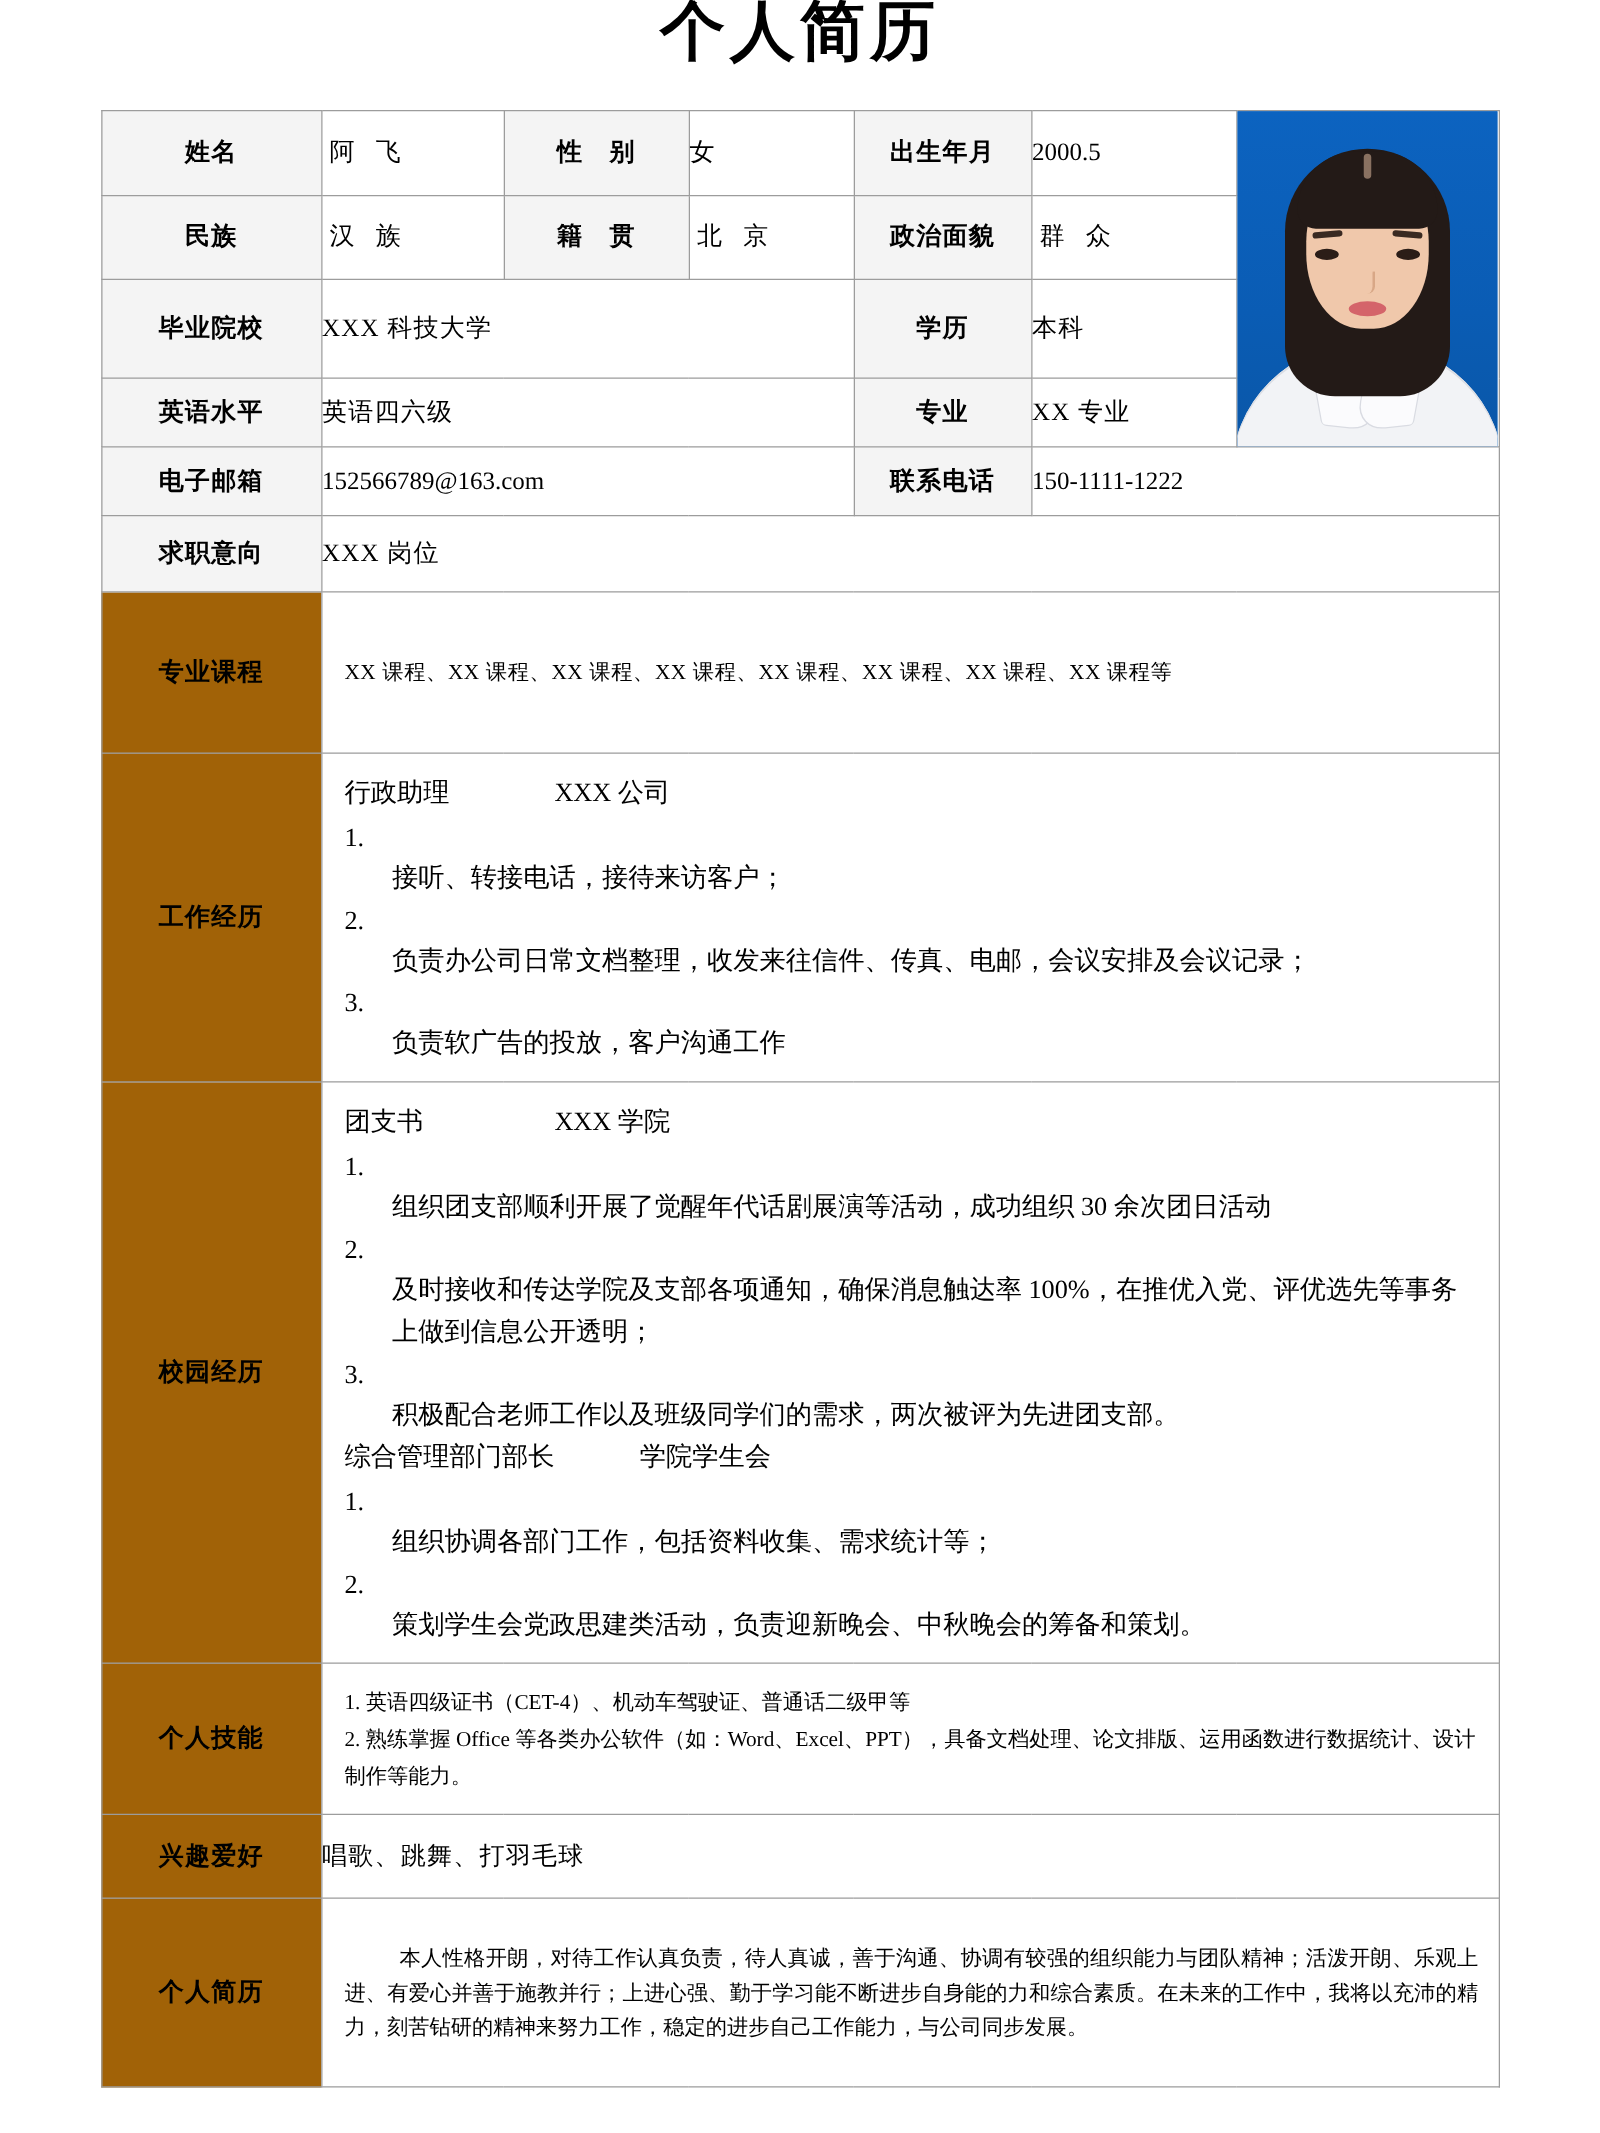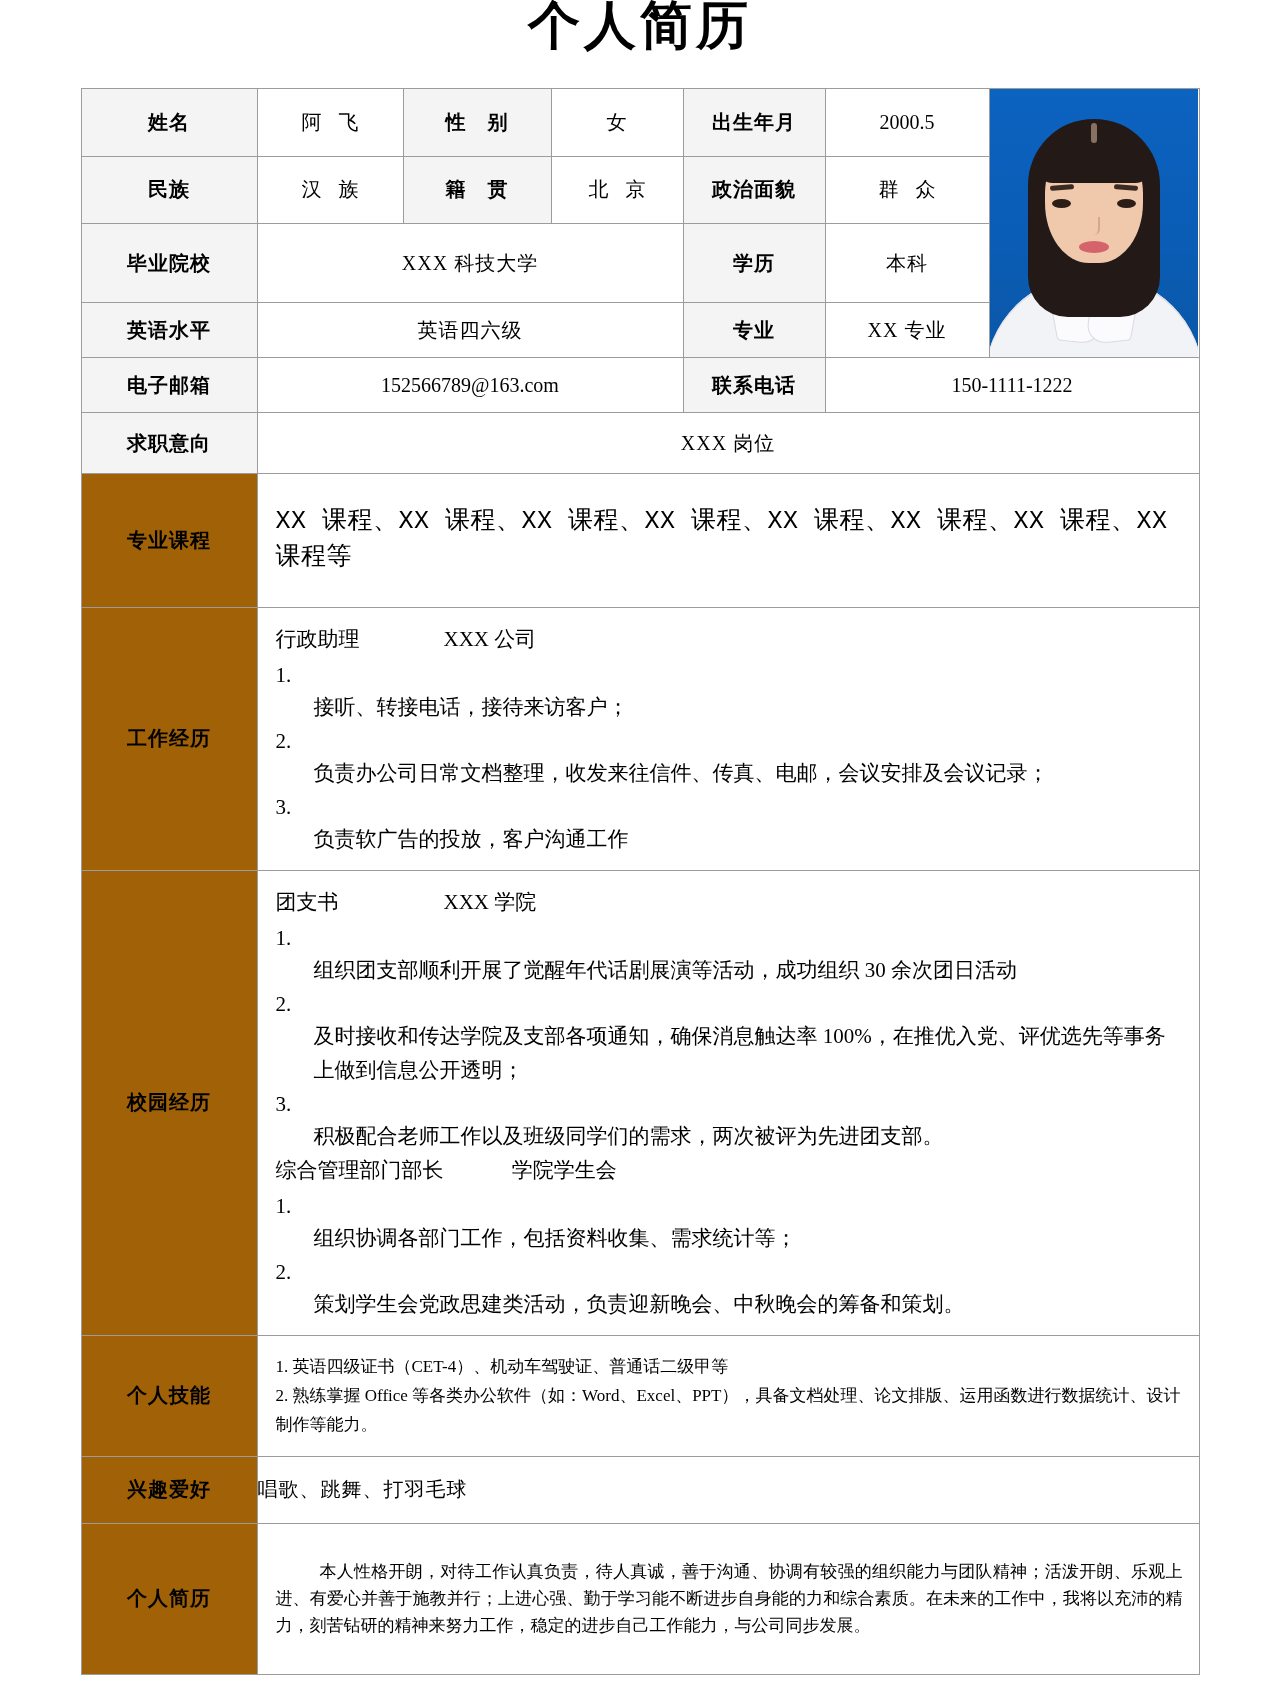--- a/index.html
+++ b/index.html
@@ -45,21 +45,21 @@
   }
   .lbl {
     background: #f4f4f4;
     text-align: center;
     font-weight: 700;
     font-size: 23px;
     letter-spacing: 1px;
     padding: 6px 4px;
   }
   .val {
-    text-align: center;
+    text-align: left;
     font-size: 22px;
     padding: 6px 6px;
     letter-spacing: 1px;
   }
   .val.wide {
     letter-spacing: 6px;
     text-indent: 6px;
   }
   .val.ascii {
     letter-spacing: 0px;
@@ -215,23 +215,22 @@
     font-size: 17px;
     line-height: 1.6;
     text-align: justify;
   }
   .skill-line {
     font-size: 17px;
     line-height: 1.72;
   }
   .courses {
     padding: 30px 18px;
-    font-size: 25px;
+    font-size: 17px;
     letter-spacing: 0.5px;
-    font-family: Liberation Mono, monospace;
   }
 </style>
 </head>
 <body>
 
 <div class="page">
 
   <div class="doc-title">个人简历</div>
 
   <table class="resume">

